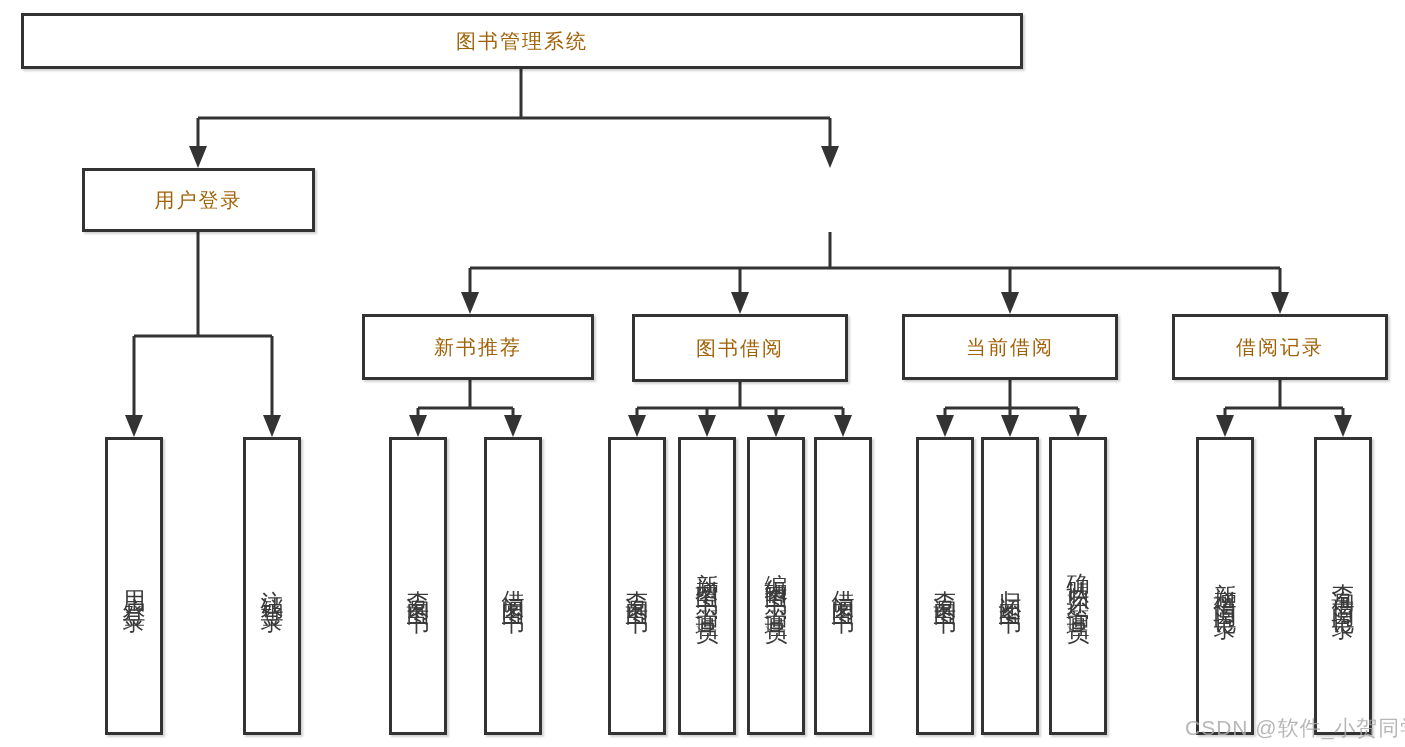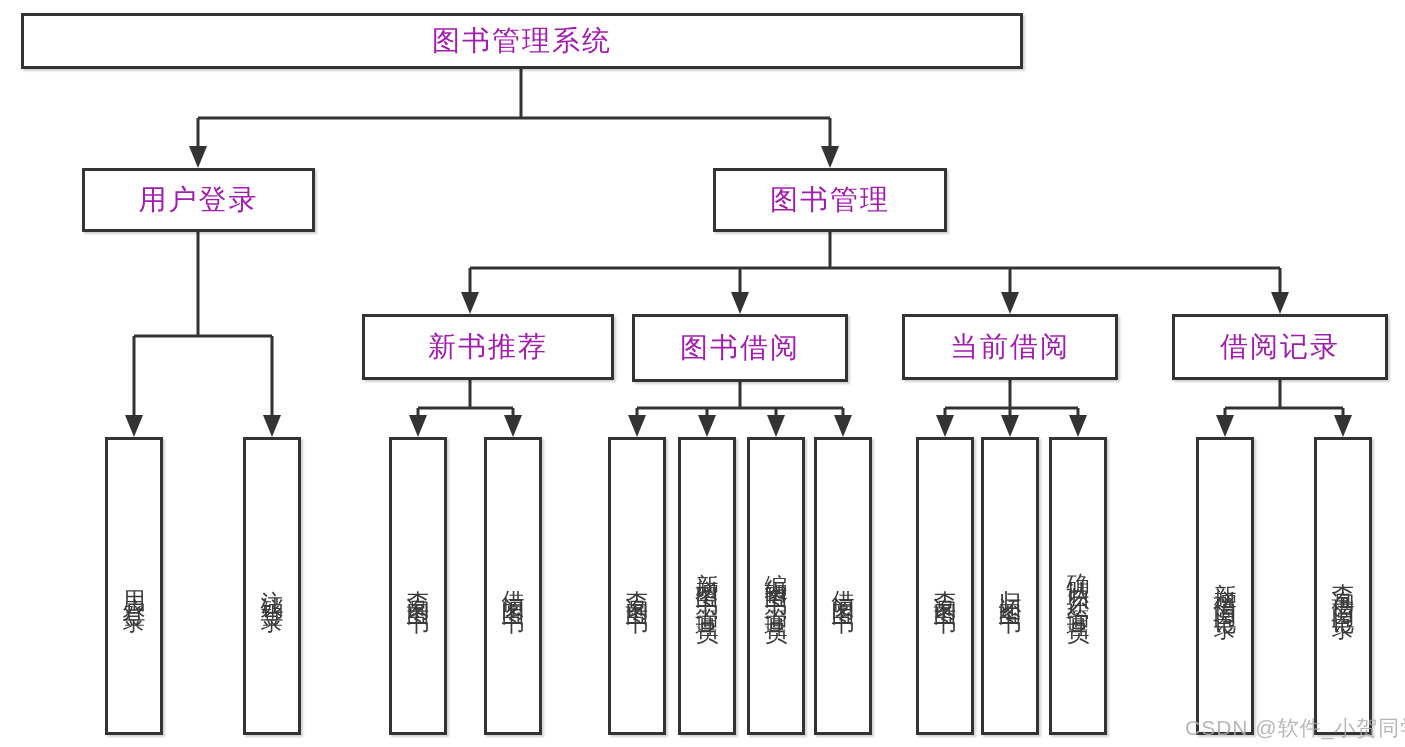--- a/index.html
+++ b/index.html
@@ -6,21 +6,21 @@
   .canvas{
     position:relative;width:1405px;height:747px;background:#ffffff;overflow:hidden;
     font-family:"Liberation Sans","DejaVu Sans",sans-serif;color:#333333;
   }
   .wires{position:absolute;left:0;top:0;width:1405px;height:747px;pointer-events:none;}
   .node{
     position:absolute;box-sizing:border-box;border:3px solid #333333;background:#ffffff;
     display:flex;align-items:center;justify-content:center;
     box-shadow:2px 2px 2px rgba(0,0,0,0.18);
   }
-  .hlabel{font-size:28px;letter-spacing:2px;color:#a21caf;white-space:nowrap;}
+  .hlabel{font-size:20px;letter-spacing:2px;color:#a16207;white-space:nowrap;}
   .vtext{
     writing-mode:vertical-rl;text-orientation:mixed;
     font-size:23px;letter-spacing:7px;color:#3a3a3a;line-height:1;
   }
   .watermark{
     position:absolute;left:1185px;top:714px;font-size:21px;letter-spacing:1px;
     color:rgba(170,170,170,0.85);white-space:nowrap;z-index:5;
   }
 </style>
 </head>
@@ -61,25 +61,22 @@
     </g>
   </svg>
 
   <div class="node" style="left:21px;top:13px;width:1002px;height:56px">
     <span class="hlabel">图书管理系统</span>
   </div>
 
   <div class="node" style="left:82px;top:168px;width:233px;height:64px">
     <span class="hlabel">用户登录</span>
   </div>
-  <div class="node" style="left:713px;top:168px;width:234px;height:64px">
-    <span class="hlabel">图书管理</span>
-  </div>
 
-  <div class="node" style="left:362px;top:314px;width:252px;height:66px">
+  <div class="node" style="left:362px;top:314px;width:232px;height:66px">
     <span class="hlabel">新书推荐</span>
   </div>
   <div class="node" style="left:632px;top:314px;width:216px;height:68px">
     <span class="hlabel">图书借阅</span>
   </div>
   <div class="node" style="left:902px;top:314px;width:216px;height:66px">
     <span class="hlabel">当前借阅</span>
   </div>
   <div class="node" style="left:1172px;top:314px;width:216px;height:66px">
     <span class="hlabel">借阅记录</span>

